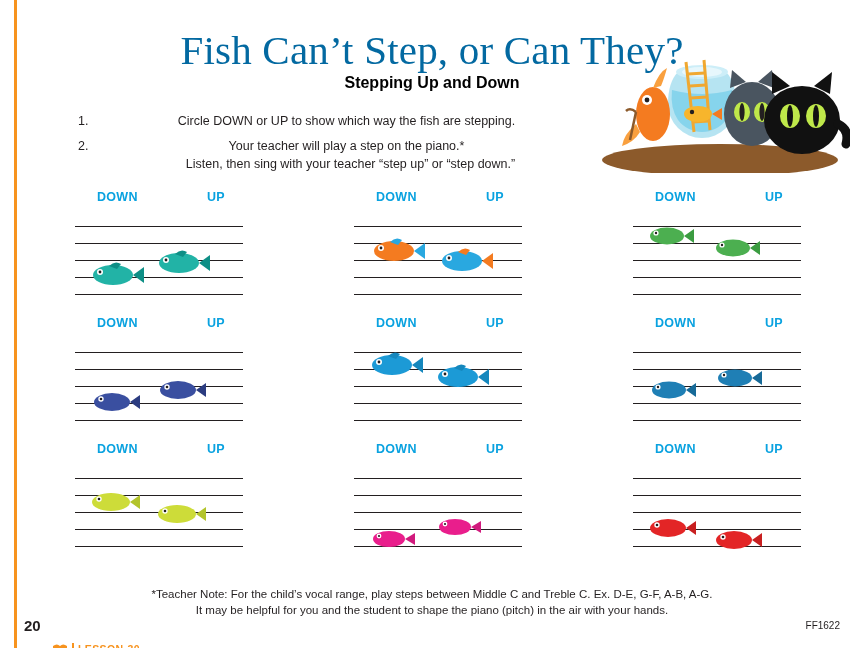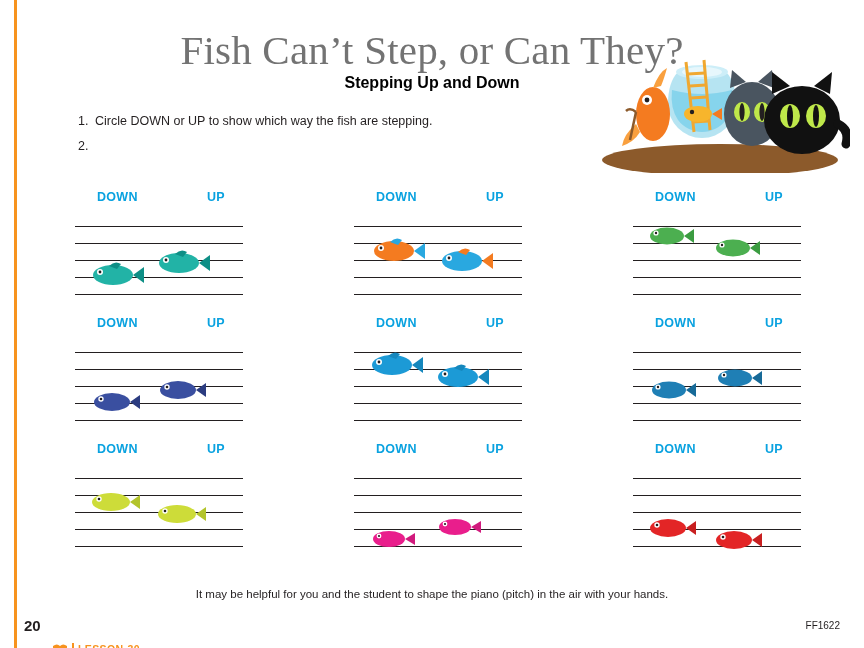--- a/index.html
+++ b/index.html
@@ -29,21 +29,21 @@
   
   .title {
     position: absolute;
     left: 0;
     top: 26px;
     width: 864px;
     text-align: center;
     font-family: "Liberation Serif", serif;
     font-size: 41px;
     letter-spacing: .2px;
-    color: #737373;
+    color: #0369a1;
     white-space: nowrap;
   }
   .subtitle {
     position: absolute;
     left: 0;
     top: 74px;
     width: 864px;
     text-align: center;
     font-size: 16px;
     font-weight: bold;
@@ -61,21 +61,21 @@
     color: #231f20;
   }
   .instr-row {
     display: flex;
     margin-bottom: 7px;
   }
   .instr-num {
     width: 17px;
     flex: 0 0 17px;
   }
-  .instr-text { flex: 1; }
+  .instr-text { flex: 1; text-align: center; }
   .instr-line2 { padding-left: 8px; display:block; }
 
   
   .illustration {
     position: absolute;
     left: 590px;
     top: 28px;
     width: 260px;
     height: 145px;
   }
@@ -190,20 +190,22 @@
 <div class="subtitle">Stepping Up and Down</div>
 
 <div class="instructions">
   <div class="instr-row">
     <span class="instr-num">1.</span>
     <span class="instr-text">Circle DOWN or UP to show which way the fish are stepping.</span>
   </div>
   <div class="instr-row">
     <span class="instr-num">2.</span>
     <span class="instr-text">
+      <span>Your teacher will play a step on the piano.*</span>
+      <span class="instr-line2">Listen, then sing with your teacher “step up” or “step down.”</span>
     </span>
   </div>
 </div>
 
 <div class="illustration">
   <svg width="260" height="145" viewBox="0 0 260 145">
 
     <ellipse cx="130" cy="132" rx="118" ry="16" fill="#8c5a2b"></ellipse>
 
     <path d="M88 44 q-10 10 -10 32 a34 34 0 0 0 68 0 q0 -22 -10 -32 z" fill="#a9dff0" opacity="0.85"></path>
@@ -517,20 +519,21 @@
           <circle cx="12" cy="9" r="2.7" fill="#fff"></circle>
             <circle cx="12" cy="9" r="1.3" fill="#231f20"></circle>
         </svg>
       </div>
     </div>
   </div>
 
 </div>
 
 <div class="footnote">
+  <div>*Teacher Note: For the child’s vocal range, play steps between Middle C and Treble C. Ex. D-E, G-F, A-B, A-G.</div>
   <div>It may be helpful for you and the student to shape the piano (pitch) in the air with your hands.</div>
 </div>
 
 <div class="page-num">20</div>
 <div class="footer-lesson">
   <span>
     <svg width="16" height="11" viewBox="0 0 16 11">
       <path d="M1 9 q4 -3 7 0 q3 -3 7 0 l0 -5 q-4 -3 -7 0 q-3 -3 -7 0 z" fill="#f7931e"></path>
     </svg>
   </span>

